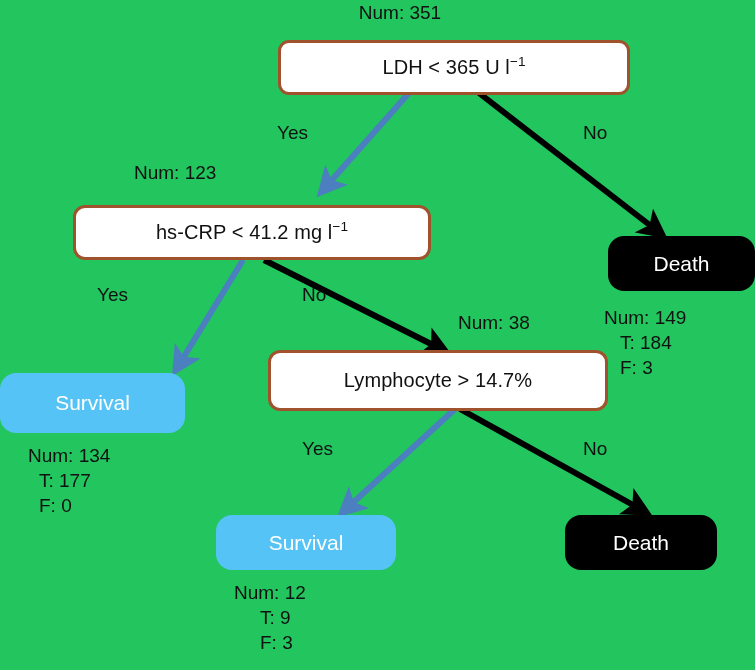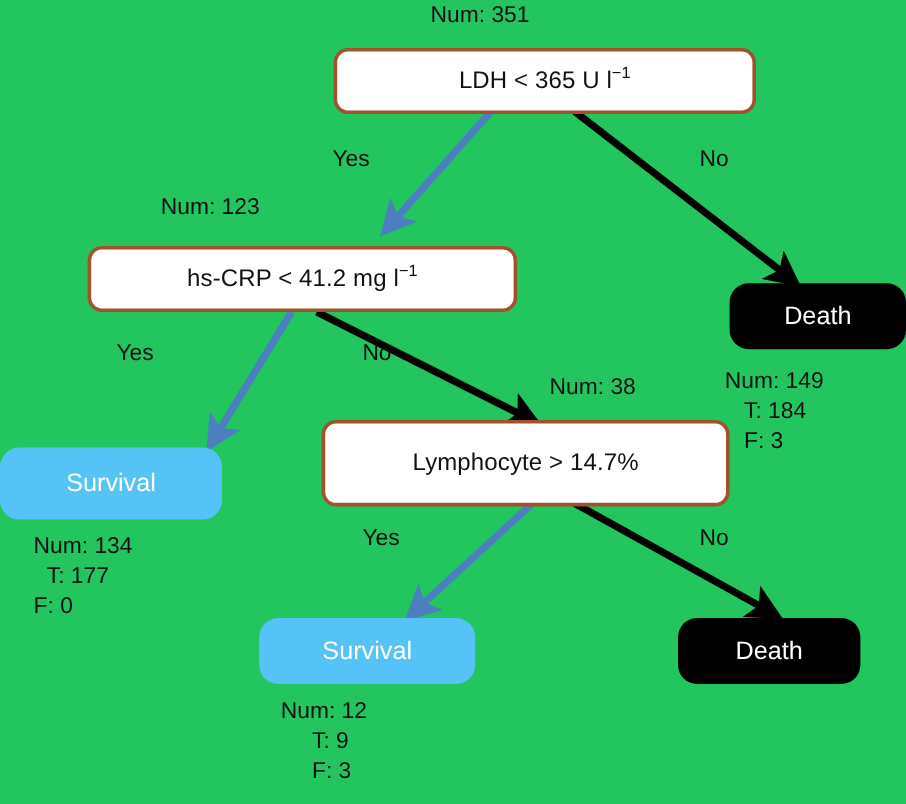--- a/index.html
+++ b/index.html
@@ -87,21 +87,21 @@
 
     <line x1="455" y1="409" x2="344" y2="511" stroke="#4c7fbf" stroke-width="6" marker-end="url(#arrow-blue)"></line>
 
     <line x1="460" y1="409" x2="644" y2="511" stroke="#000000" stroke-width="6" marker-end="url(#arrow-black)"></line>
   </svg>
 
   <div class="stat center" style="left:340px; top:0px; width:120px;">
     <div>Num: 351</div>
   </div>
 
-  <div class="node decision" style="left:278px; top:40px; width:352px; height:55px;">
+  <div class="node decision" style="left:278px; top:40px; width:352px; height:55px;border-radius:11px;">
     <span><span>LDH &lt; 365 U l</span><span class="sup">−1</span></span>
   </div>
 
   <div class="edge-label" style="left:277px; top:122px;">Yes</div>
   <div class="edge-label" style="left:583px; top:122px;">No</div>
 
   <div class="stat" style="left:134px; top:160px;">Num: 123</div>
 
   <div class="node decision" style="left:73px; top:205px; width:358px; height:55px;">
     <span><span>hs-CRP &lt; 41.2 mg l</span><span class="sup">−1</span></span>
@@ -114,34 +114,34 @@
     <span>Death</span>
   </div>
   <div class="stat" style="left:604px; top:305px;">
     <div>Num: 149</div>
     <div style="margin-left:16px;">T: 184</div>
     <div style="margin-left:16px;">F: 3</div>
   </div>
 
   <div class="stat" style="left:458px; top:310px;">Num: 38</div>
 
-  <div class="node decision" style="left:268px; top:350px; width:340px; height:72px;">
+  <div class="node decision" style="left:268px; top:350px; width:340px; height:61px;">
     <span><span>Lymphocyte &gt; 14.7%</span><span class="sup"></span></span>
   </div>
 
   <div class="edge-label" style="left:302px; top:438px;">Yes</div>
   <div class="edge-label" style="left:583px; top:438px;">No</div>
 
   <div class="node leaf leaf-survival" style="left:0px; top:373px; width:185px; height:60px;">
     <span>Survival</span>
   </div>
   <div class="stat" style="left:28px; top:443px;">
     <div>Num: 134</div>
     <div style="margin-left:11px;">T: 177</div>
-    <div style="">F: 0</div>
+    <div style="margin-left:11px;">F: 0</div>
   </div>
 
   <div class="node leaf leaf-survival" style="left:216px; top:515px; width:180px; height:55px;">
     <span>Survival</span>
   </div>
   <div class="stat" style="left:234px; top:580px;">
     <div>Num: 12</div>
     <div style="margin-left:26px;">T: 9</div>
     <div style="margin-left:26px;">F: 3</div>
   </div>

